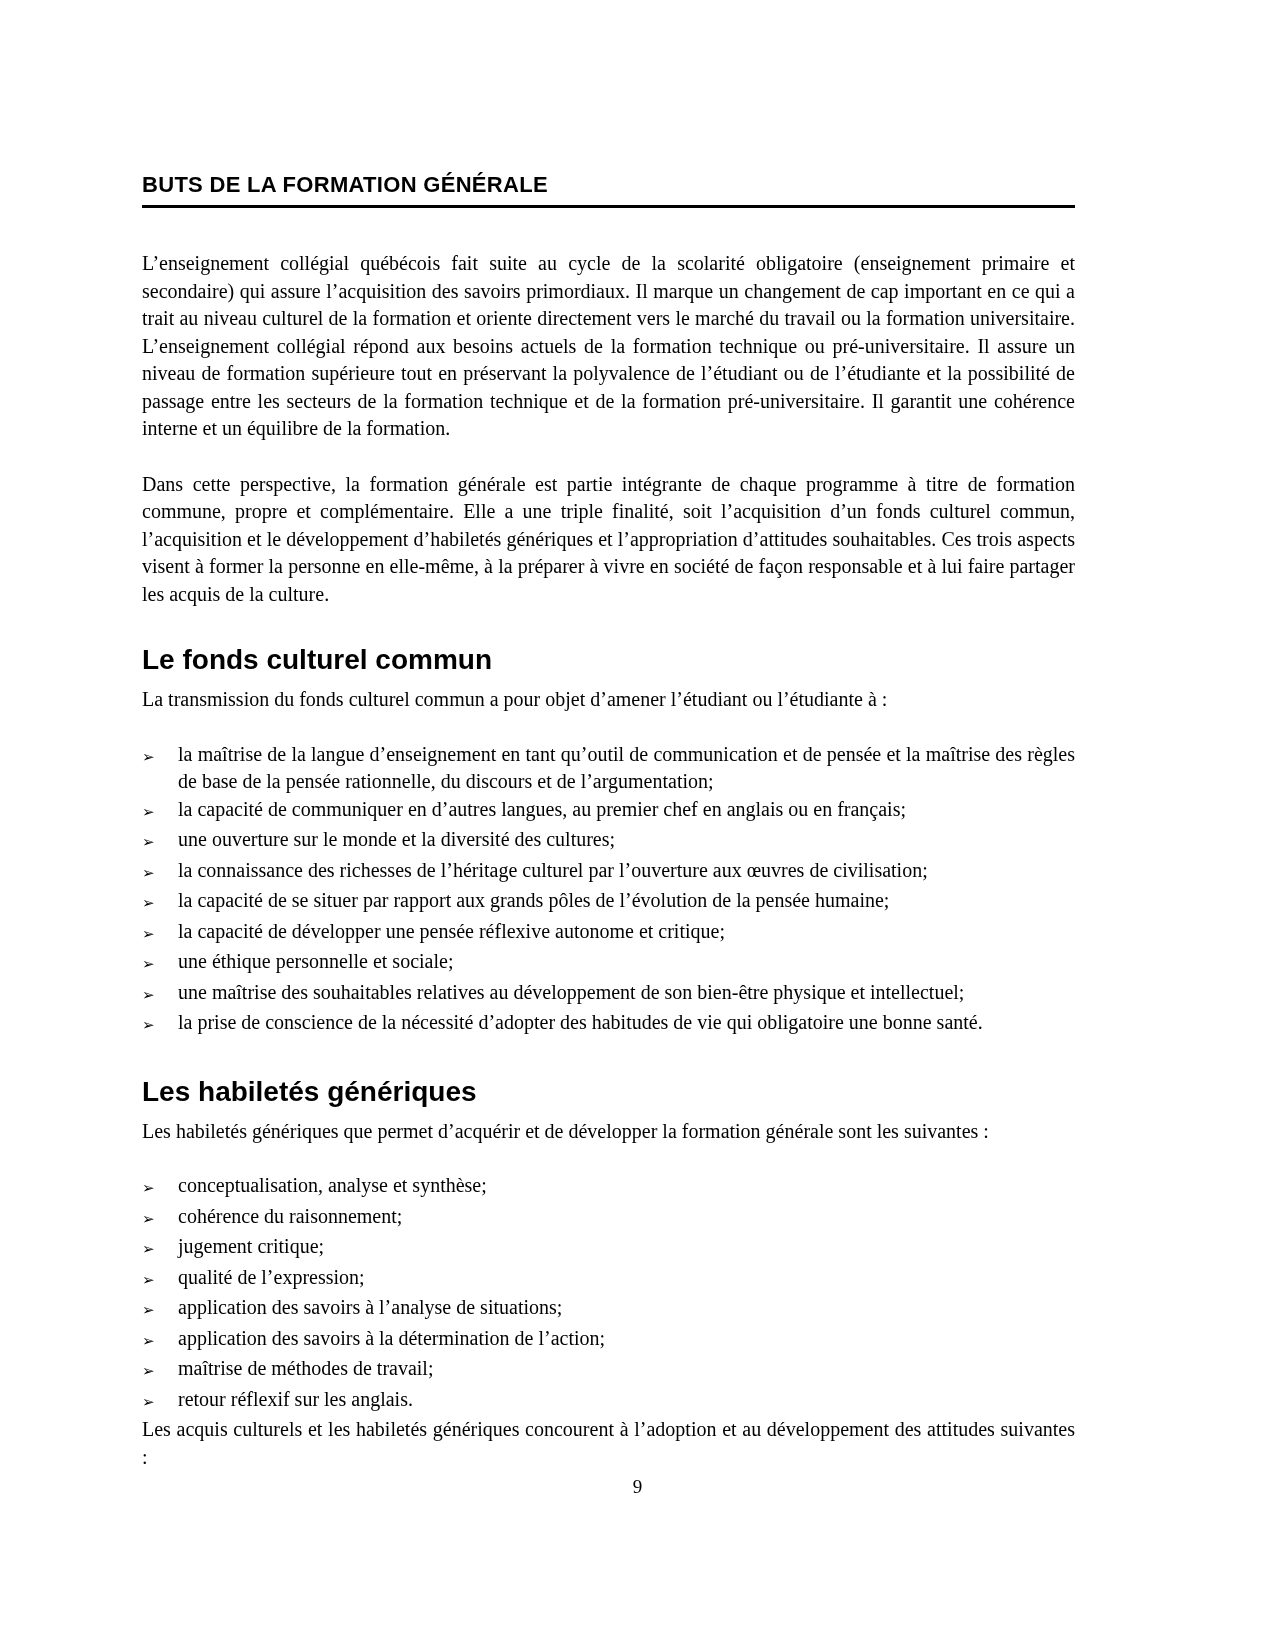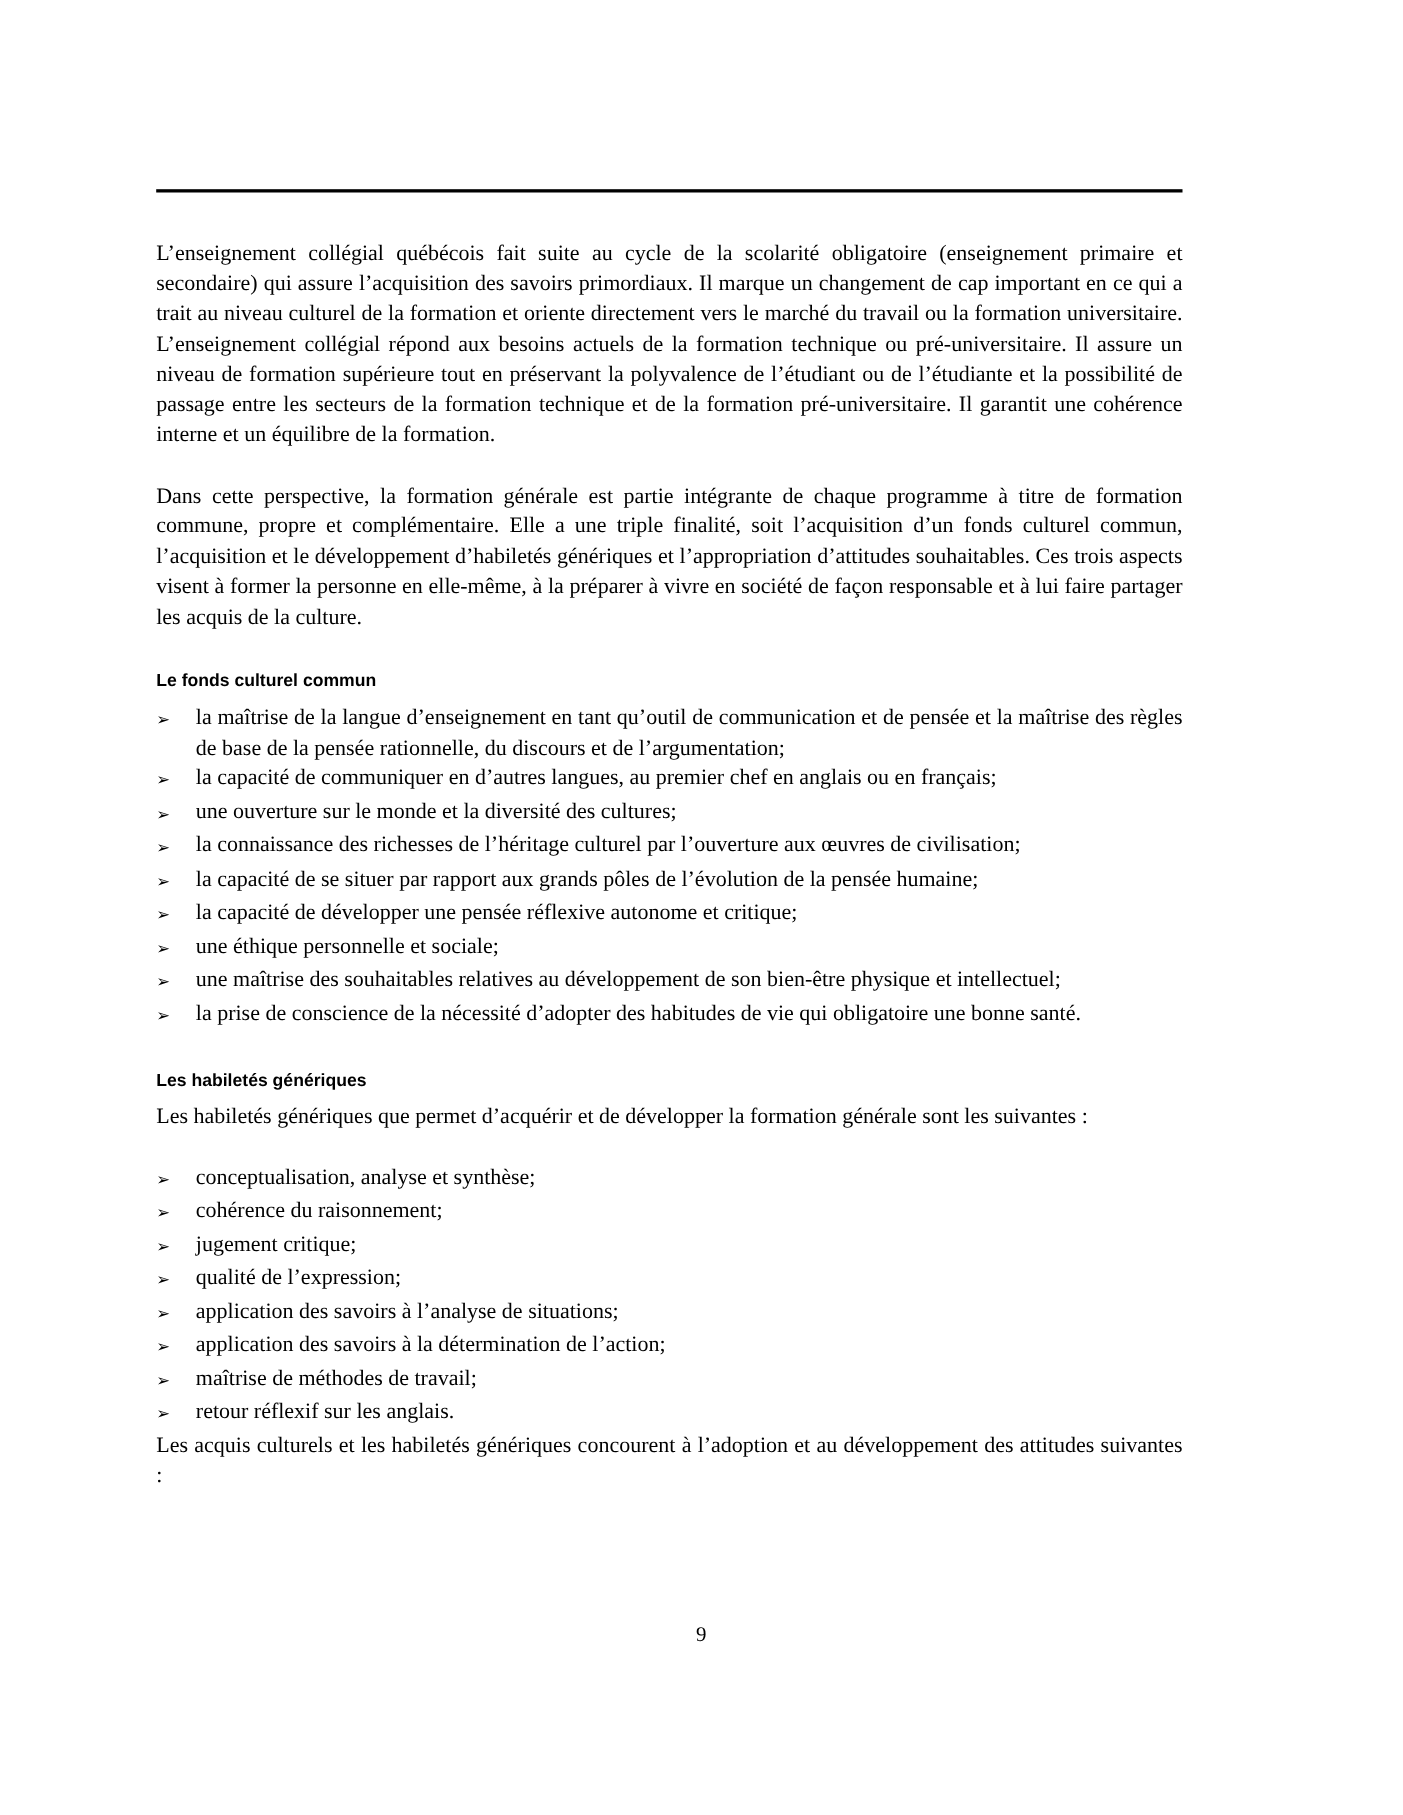--- a/index.html
+++ b/index.html
@@ -35,21 +35,21 @@
   .body {
     font-family: "Liberation Serif", "DejaVu Serif", serif;
     font-size: 20px;
     line-height: 27.5px;
     text-align: justify;
     margin: 0;
   }
   .para { margin: 12px 0 28px 0; }
   .sec-heading {
     font-family: "Liberation Sans", "DejaVu Sans", sans-serif;
-    font-size: 16px;
+    font-size: 28px;
     font-weight: 700;
     margin: 36px 0 10px 0;
   }
   .sec-intro { margin: 0 0 27px 0; }
   .blist {
     list-style: none;
     margin: 0;
     padding: 0;
   }
   .bitem {
@@ -75,28 +75,30 @@
     font-size: 19px;
   }
 </style>
 </head>
 <body>
 
 <div class="page">
   <main class="content">
 
     <header>
+      <h1 class="doc-title">BUTS DE LA FORMATION GÉNÉRALE</h1>
       <div class="title-rule"></div>
     </header>
 
     <p class="body para">L’enseignement collégial québécois fait suite au cycle de la scolarité obligatoire (enseignement primaire et secondaire) qui assure l’acquisition des savoirs primordiaux. Il marque un changement de cap important en ce qui a trait au niveau culturel de la formation et oriente directement vers le marché du travail ou la formation universitaire. L’enseignement collégial répond aux besoins actuels de la formation technique ou pré-universitaire. Il assure un niveau de formation supérieure tout en préservant la polyvalence de l’étudiant ou de l’étudiante et la possibilité de passage entre les secteurs de la formation technique et de la formation pré-universitaire. Il garantit une cohérence interne et un équilibre de la formation.</p>
     <p class="body para">Dans cette perspective, la formation générale est partie intégrante de chaque programme à titre de formation commune, propre et complémentaire. Elle a une triple finalité, soit l’acquisition d’un fonds culturel commun, l’acquisition et le développement d’habiletés génériques et l’appropriation d’attitudes souhaitables. Ces trois aspects visent à former la personne en elle-même, à la préparer à vivre en société de façon responsable et à lui faire partager les acquis de la culture.</p>
 
     <section>
       <h2 class="sec-heading">Le fonds culturel commun</h2>
+      <p class="body sec-intro">La transmission du fonds culturel commun a pour objet d’amener l’étudiant ou l’étudiante à :</p>
       <ul class="blist">
         <li class="bitem">
           <span class="bullet">➢</span>
           <span class="itext">la maîtrise de la langue d’enseignement en tant qu’outil de communication et de pensée et la maîtrise des règles de base de la pensée rationnelle, du discours et de l’argumentation;</span>
         </li>
         <li class="bitem">
           <span class="bullet">➢</span>
           <span class="itext">la capacité de communiquer en d’autres langues, au premier chef en anglais ou en français;</span>
         </li>
         <li class="bitem">

